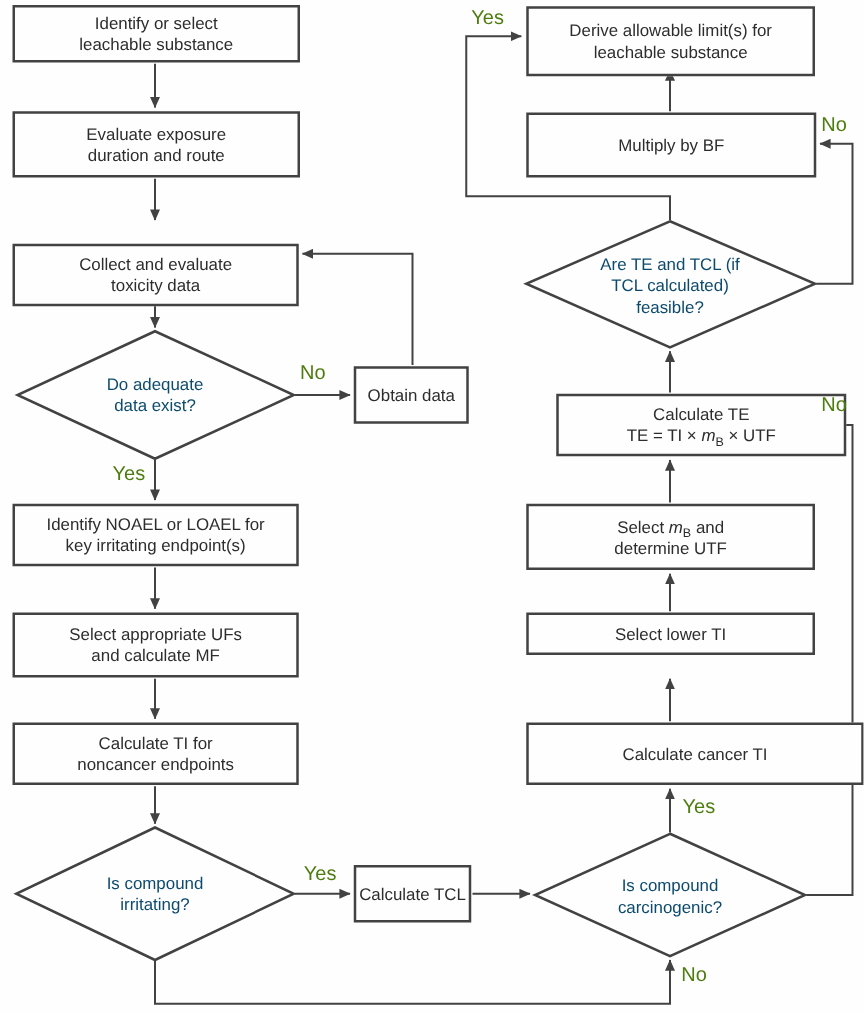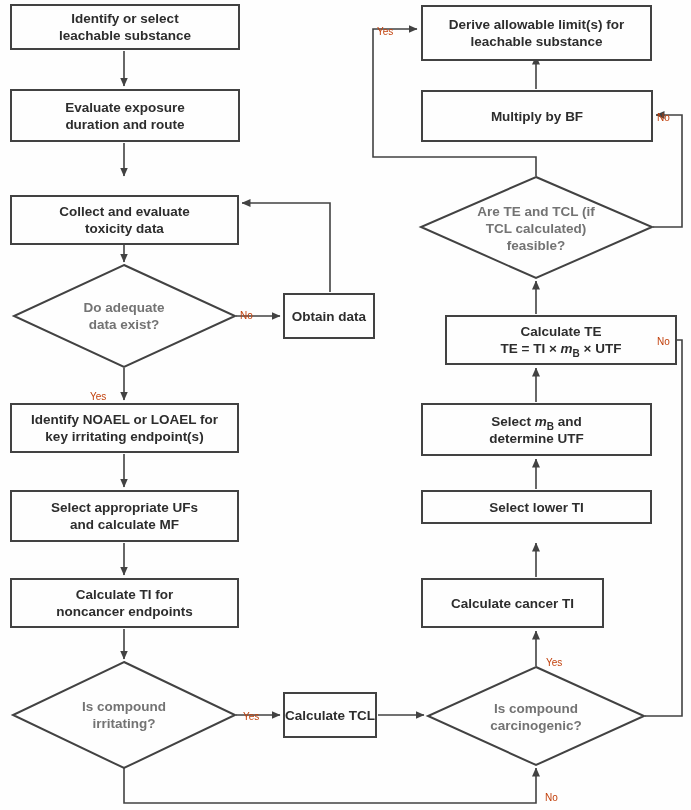--- a/index.html
+++ b/index.html
@@ -15,31 +15,30 @@
   .node{
     position:absolute;
     box-sizing:border-box;
     border:2px solid #424242;
     background:#fefefe;
     display:flex;flex-direction:column;
     align-items:center;justify-content:center;
     text-align:center;
     font-size:13.5px;line-height:17px;color:#2d2d2d;
   }
-  .ln{white-space:nowrap;font-weight:bold;}
+  .ln{white-space:nowrap;}
   .dlabel{
     position:absolute;
     text-align:center;
-    font-size:13.5px;line-height:17px;color:#737373;
+    font-size:13.5px;line-height:17px;color:#0c4a6e;
   }
   .elabel{
     position:absolute;
-    font-size:10px;line-height:15px;color:#c2410c;
+    font-size:16px;line-height:15px;color:#4d7c0f;
     white-space:nowrap;
-    margin-top:17px;
   }
   .it{font-style:italic;}
   sub.sb{font-size:10px;line-height:0;}
 </style>
 </head>
 <body>
 
 <div class="stage">
 
   <svg class="wires" viewBox="0 0 691 810">
@@ -148,21 +147,21 @@
 
   <div class="node" style="left:421px;top:403px;width:231px;height:53px">
     <div class="ln"><span>Select </span><span class="it">m</span><sub class="sb">B</sub><span> and</span></div>
     <div class="ln">determine UTF</div>
   </div>
 
   <div class="node" style="left:421px;top:490px;width:231px;height:34px">
     <div class="ln">Select lower TI</div>
   </div>
 
-  <div class="node" style="left:421px;top:578px;width:183px;height:50px">
+  <div class="node" style="left:421px;top:578px;width:270px;height:50px">
     <div class="ln">Calculate cancer TI</div>
   </div>
 
   <div class="dlabel" style="left:451px;top:700px;width:170px">
     <div class="ln">Is compound</div>
     <div class="ln">carcinogenic?</div>
   </div>
 
   <div class="elabel" style="left:240px;top:291px">No</div>
   <div class="elabel" style="left:90px;top:372px">Yes</div>

